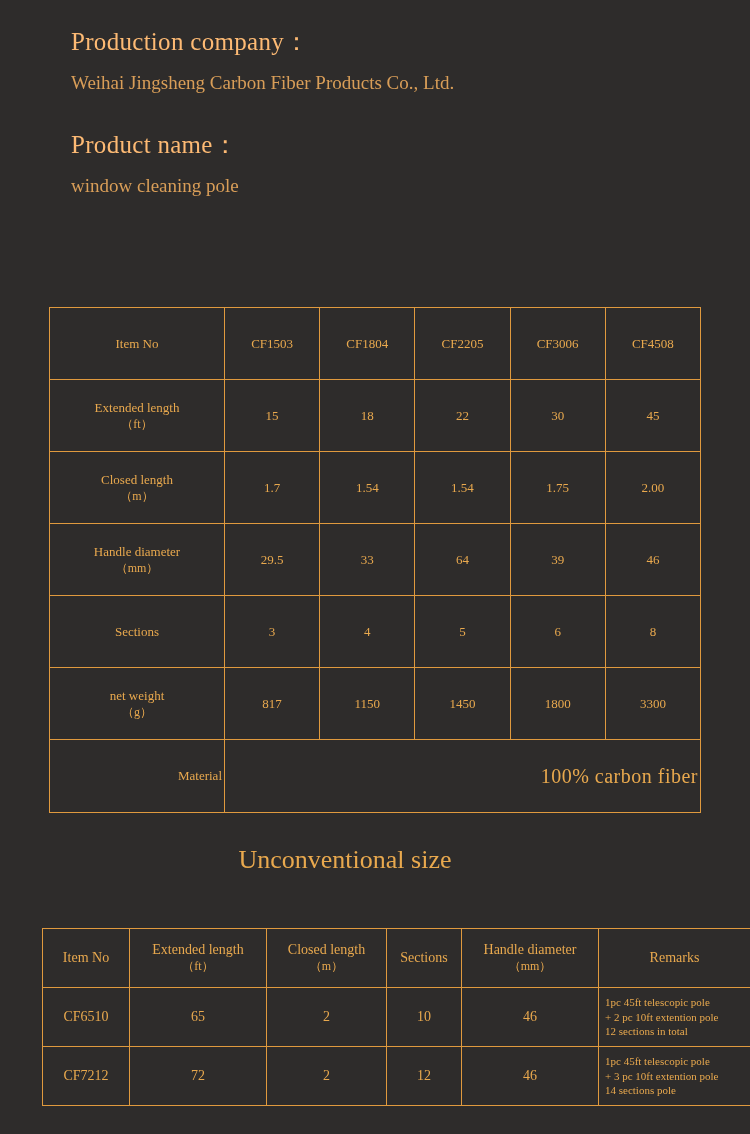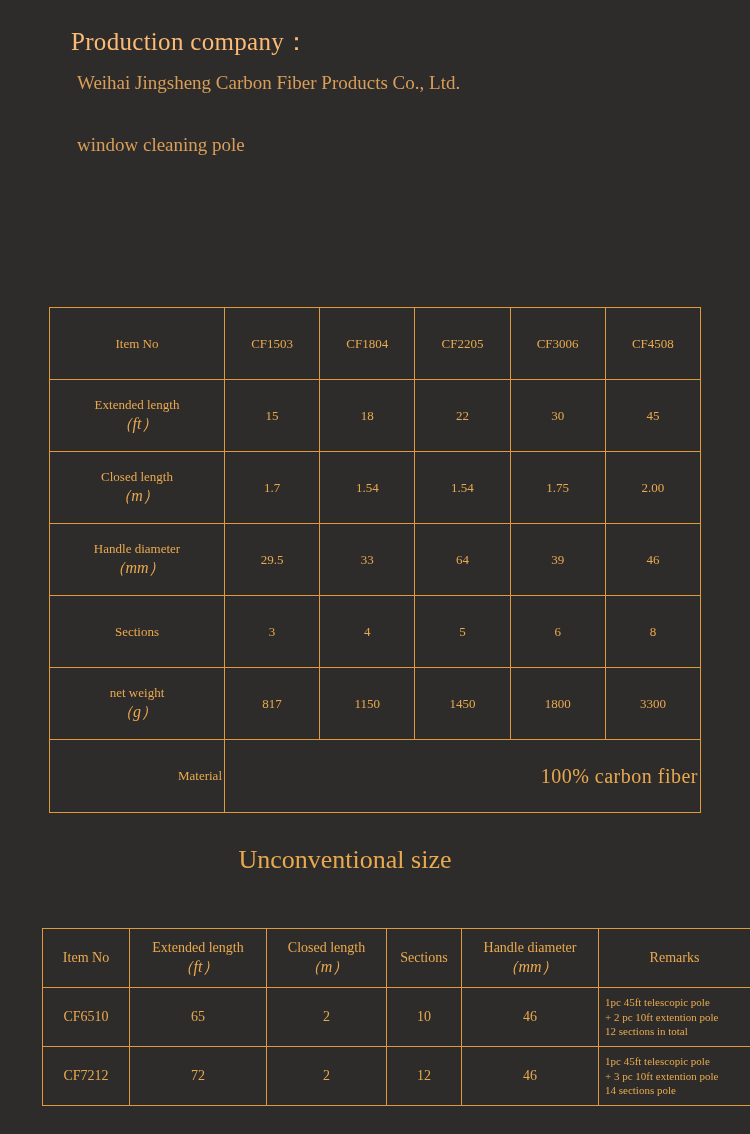--- a/index.html
+++ b/index.html
@@ -26,21 +26,21 @@
     font-size: 25px;
     color: #fdba74;
     margin: 0;
     padding: 0;
     font-weight: normal;
     letter-spacing: 0.3px;
   }
   .subheading {
     font-size: 19px;
     color: #d99e58;
-    margin: 6px;
+    margin: 0;
     padding: 0;
     font-weight: normal;
   }
   .blk-company {
     position: absolute;
     left: 71px;
     top: 25px;
   }
   .blk-company .heading { margin-bottom: 14px; }
   .blk-product {
@@ -125,35 +125,35 @@
     padding-left: 6px;
   }
   .c0 { width: 80px; }
   .c1 { width: 130px; }
   .c2 { width: 113px; }
   .c3 { width: 68px; }
   .c4 { width: 130px; }
   .c5 { width: 145px; }
   .unit {
     display: block;
-    font-size: 16px;
-    font-style: italic;
+    font-size: 12px;
   }
 </style>
 </head>
 <body>
 
 <div class="page">
 
   <div class="blk-company">
     <div class="heading">Production company：</div>
     <div class="subheading">Weihai Jingsheng Carbon Fiber Products Co., Ltd.</div>
   </div>
 
   <div class="blk-product">
+    <div class="heading">Product name：</div>
     <div class="subheading">window cleaning pole</div>
   </div>
 
 
   <table class="main">
     <tbody>
       <tr>
         <td class="label">Item No</td>
         <td>CF1503</td>
         <td>CF1804</td>

